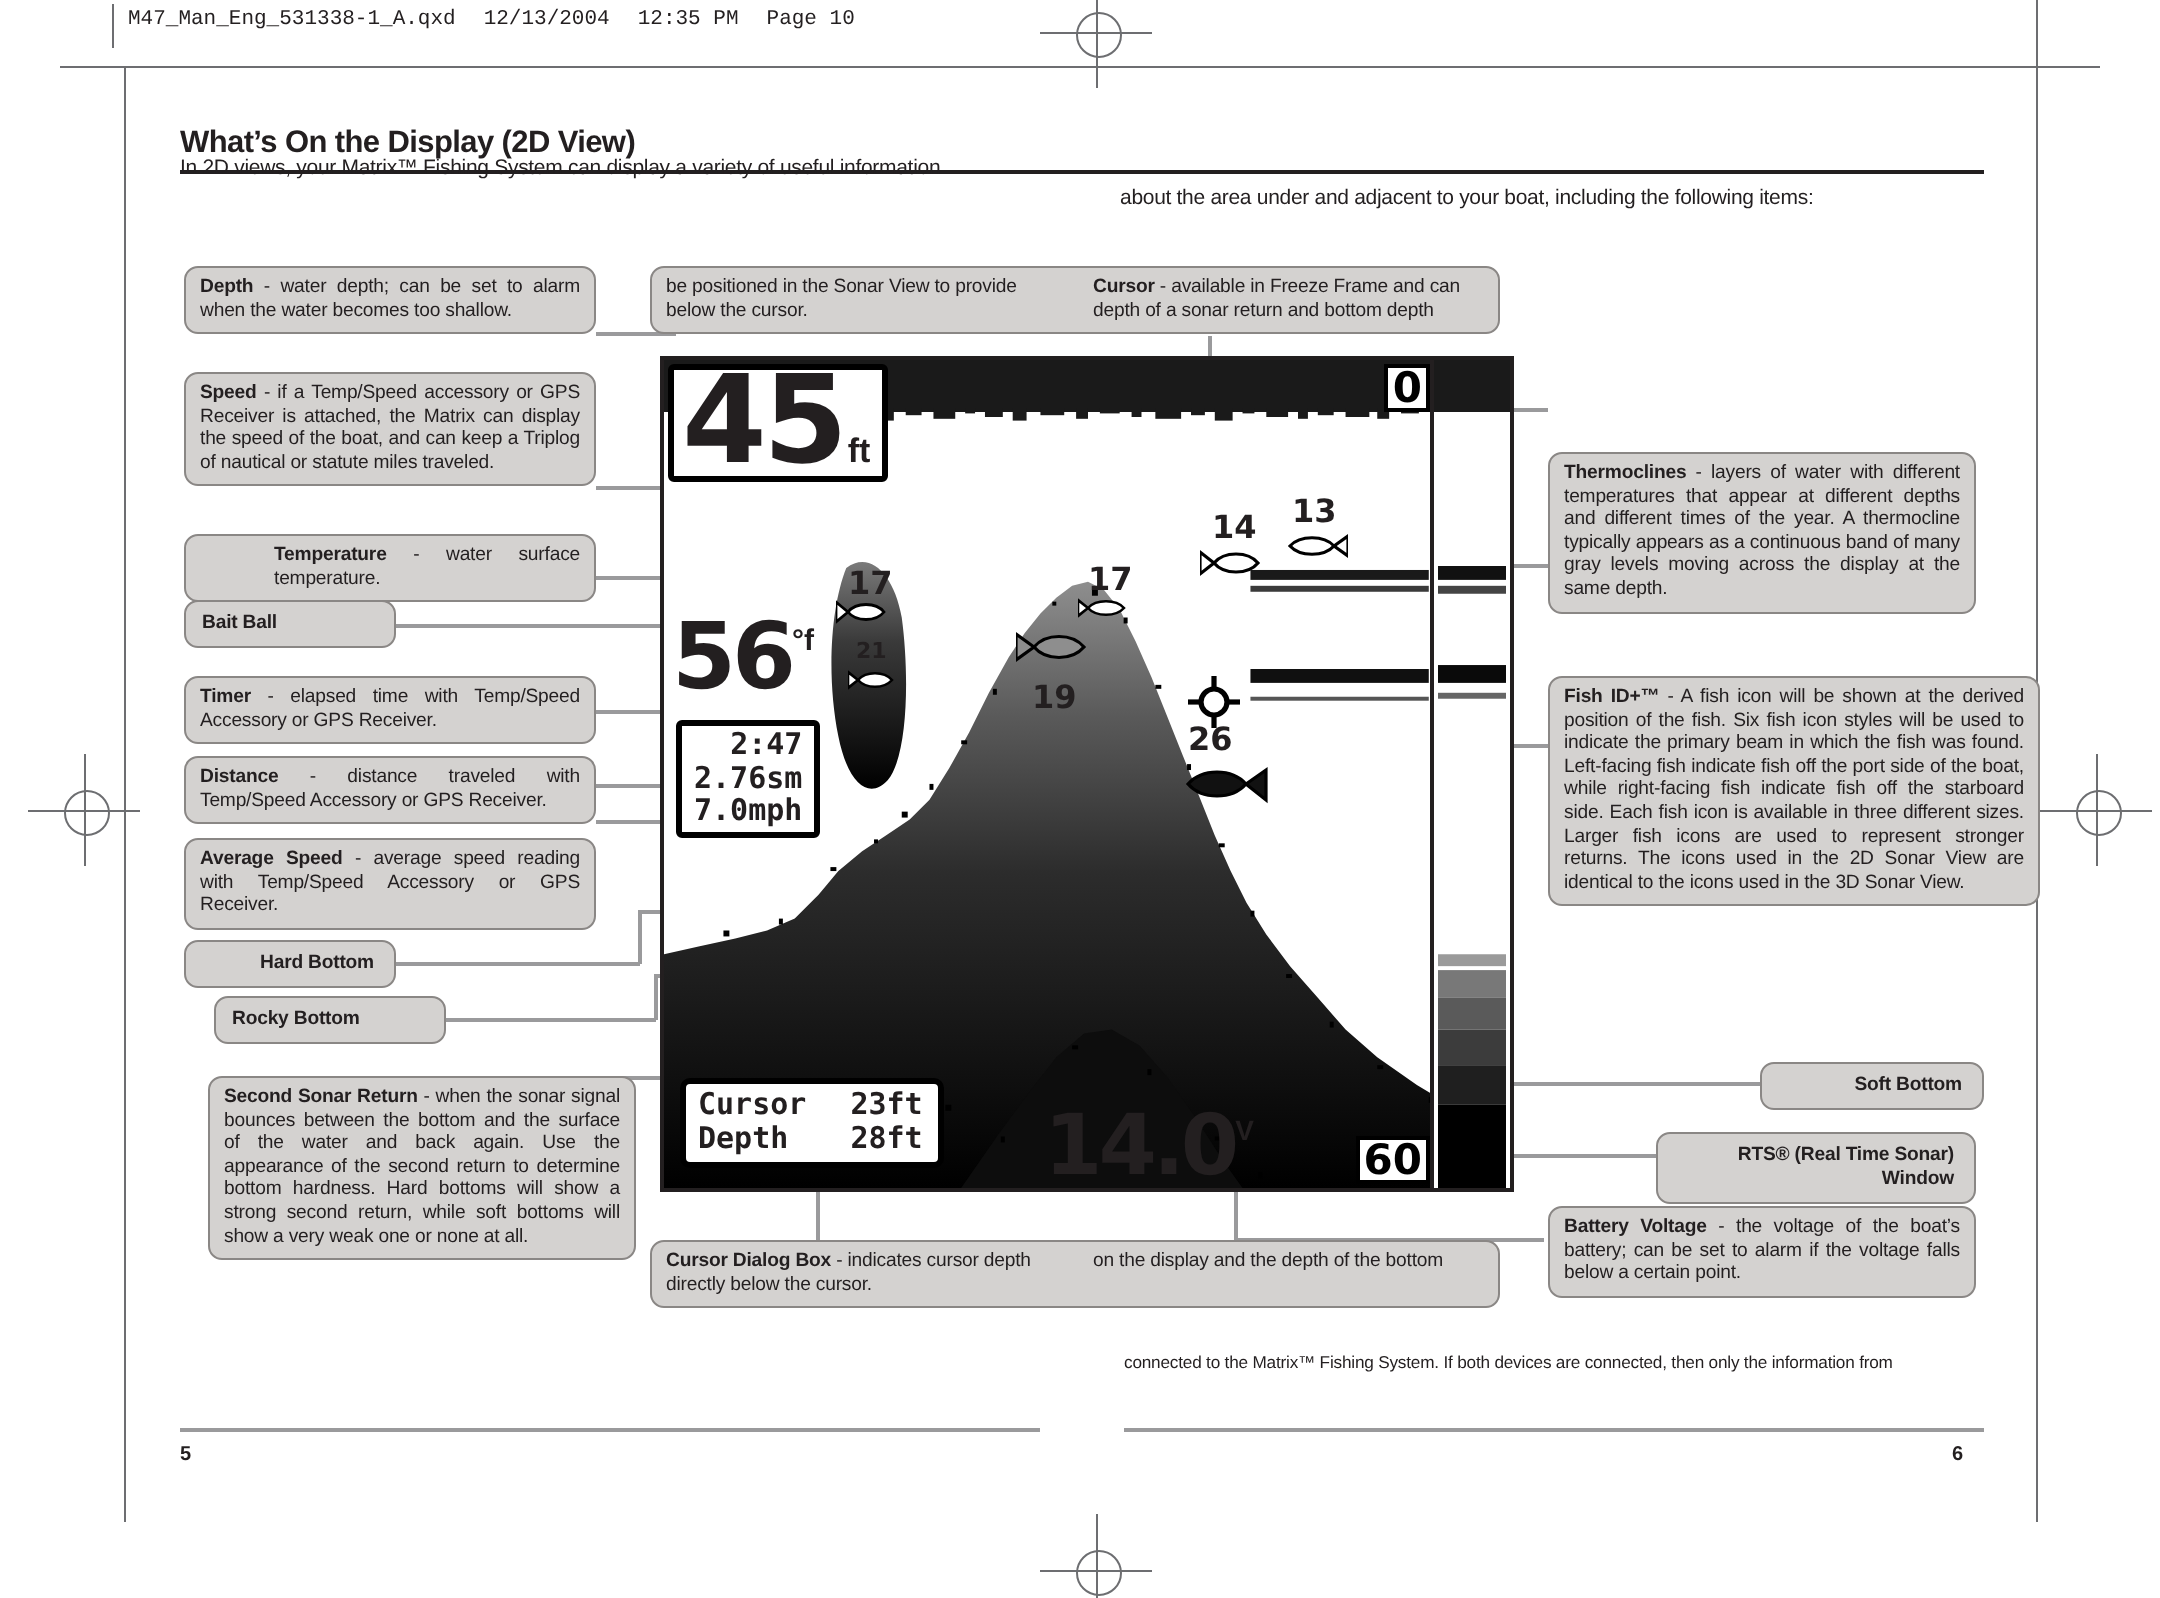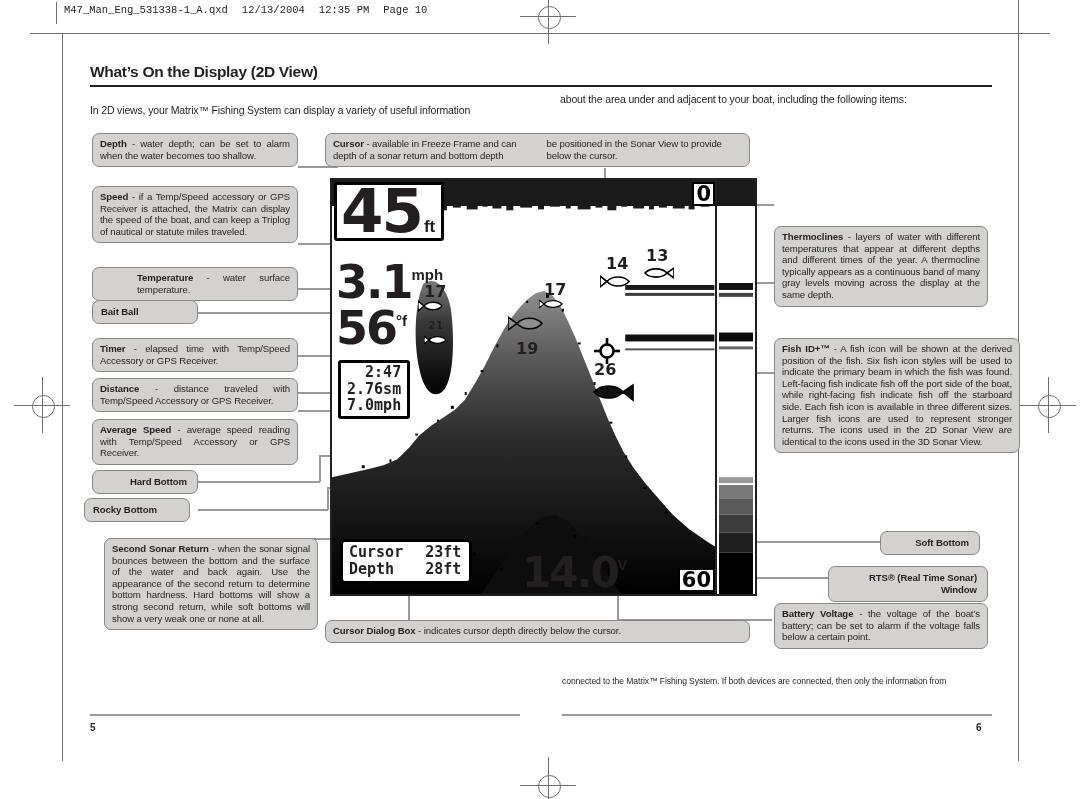--- a/index.html
+++ b/index.html
@@ -31,21 +31,21 @@
   .slugbar{position:absolute;left:56px;top:2px;width:1px;height:22px;background:#6d6e71;}
 
   
   .title{
     position:absolute;left:90px;top:63px;
     font-size:15.5px;font-weight:bold;letter-spacing:-0.3px;
     color:#231f20;
   }
   .title-rule{position:absolute;left:90px;top:85px;width:902px;height:2px;background:#231f20;}
 
-  .intro-l{position:absolute;left:90px;top:104px;width:450px;font-size:10.5px;letter-spacing:-0.15px;color:#231f20;}
+  .intro-l{position:absolute;left:90px;top:78px;width:450px;font-size:10.5px;letter-spacing:-0.15px;color:#231f20;}
   .intro-r{position:absolute;left:560px;top:93px;width:435px;font-size:10.5px;letter-spacing:-0.15px;color:#231f20;}
 
   
   .cbox{
     position:absolute;
     background:#d4d2d0;
     border:1px solid #8a8785;
     border-radius:7px;
     box-sizing:border-box;
     padding:4px 7px 5px 7px;
@@ -274,51 +274,52 @@
   </div>
 
   <div class="cbox" style="left:92px;top:419px;width:206px;">
     <b>Average Speed</b><span> - average speed reading with Temp/Speed Accessory or GPS Receiver.</span>
   </div>
 
   <div class="cbox label" style="left:92px;top:470px;width:106px;text-align:right;">
     <span>Hard Bottom</span>
   </div>
 
-  <div class="cbox label" style="left:84px;top:498px;width:106px;">
+  <div class="cbox label" style="left:107px;top:498px;width:116px;">
     <span>Rocky Bottom</span>
   </div>
 
   <div class="cbox" style="left:104px;top:538px;width:214px;">
     <b>Second Sonar Return</b><span> - when the sonar signal bounces between the bottom and the surface of the water and back again. Use the appearance of the second return to determine bottom hardness. Hard bottoms will show a strong second return, while soft bottoms will show a very weak one or none at all.</span>
   </div>
 
   <div class="cbox center" style="left:325px;top:133px;width:425px;">
     <div class="two">
+      <div><span>be positioned in the Sonar View to provide below the cursor.</span></div>
       <div><b>Cursor</b><span> - available in Freeze Frame and can depth of a sonar return and bottom depth</span></div>
-      <div><span>be positioned in the Sonar View to provide below the cursor.</span></div>
     </div>
   </div>
 
   <div class="cbox center" style="left:325px;top:620px;width:425px;">
     <div class="two">
       <div><b>Cursor Dialog Box</b><span> - indicates cursor depth directly below the cursor.</span></div>
+      <div><span>on  the display and the depth of the bottom</span></div>
     </div>
   </div>
 
 
   <div class="cbox" style="left:774px;top:226px;width:214px;">
     <b>Thermoclines</b><span> - layers of water with different temperatures that appear at different depths and different times of the year.  A thermocline typically appears as a continuous band of many gray levels moving across the display at the same depth.</span>
   </div>
 
   <div class="cbox" style="left:774px;top:338px;width:246px;">
     <b>Fish ID+™</b><span> - A fish icon will be shown at the derived position of the fish. Six fish icon styles will be used to indicate the primary beam in which the fish was found. Left-facing fish indicate fish off the port side of the boat, while right-facing fish indicate fish off the starboard side. Each fish icon is available in three different sizes. Larger fish icons are used to represent stronger returns. The icons used in the 2D Sonar View are identical to the icons used in the 3D Sonar View.</span>
   </div>
 
-  <div class="cbox label right" style="left:880px;top:531px;width:100px;">
+  <div class="cbox label right" style="left:880px;top:531px;width:112px;">
     <span>Soft Bottom</span>
   </div>
 
   <div class="cbox label right" style="left:828px;top:566px;width:160px;">
     <span>RTS® (Real Time Sonar) Window</span>
   </div>
 
   <div class="cbox" style="left:774px;top:603px;width:214px;">
     <b>Battery Voltage</b><span> - the voltage of the boat’s battery; can be set to alarm if the voltage falls below a certain point.</span>
   </div>
@@ -421,24 +422,20 @@
         <rect x="296" y="114" width="90" height="3" fill="#3a3a3a"></rect>
         <rect x="296" y="156" width="90" height="7" fill="#101010"></rect>
         <rect x="296" y="170" width="90" height="2" fill="#555"></rect>
       </svg>
 
       <div class="depth-box">
         <span class="depth-num">45</span>
         <span class="depth-unit">ft</span>
       </div>
 
-      <div class="speed-row">
-        <span class="speed-num">3.1</span>
-        <span class="speed-unit">mph</span>
-      </div>
 
       <div class="temp-row">
         <span class="temp-num">56</span>
         <span class="temp-unit">°f</span>
       </div>
 
       <div class="triplog">
         <div>2:47</div>
         <div>2.76sm</div>
         <div>7.0mph</div>

